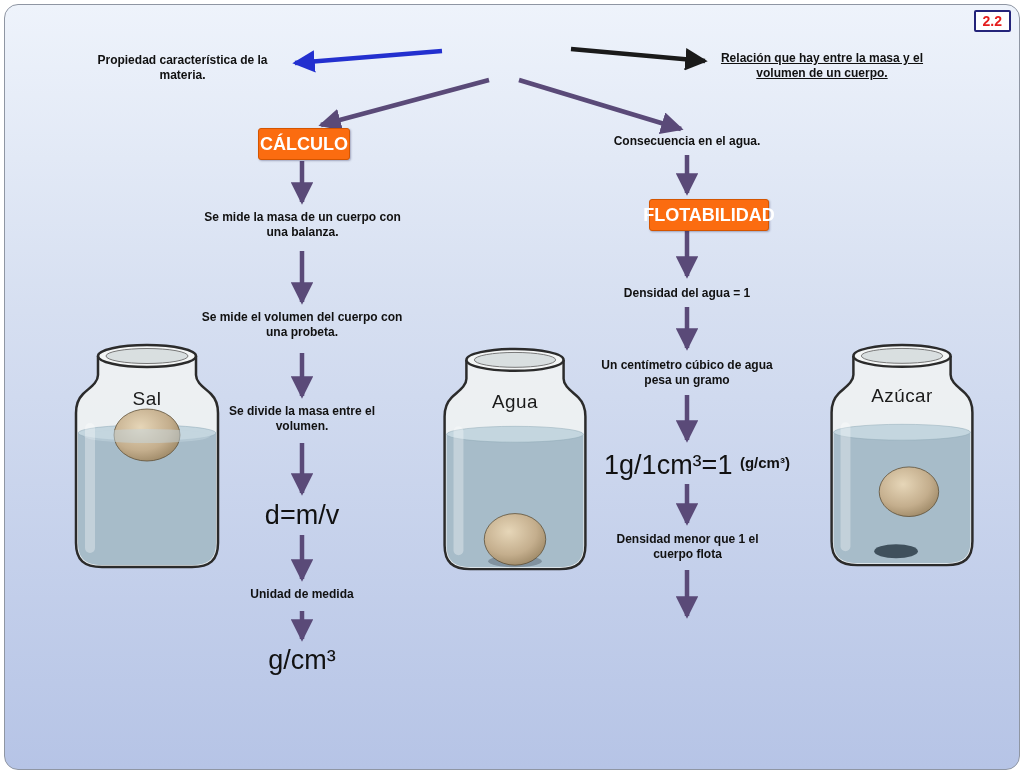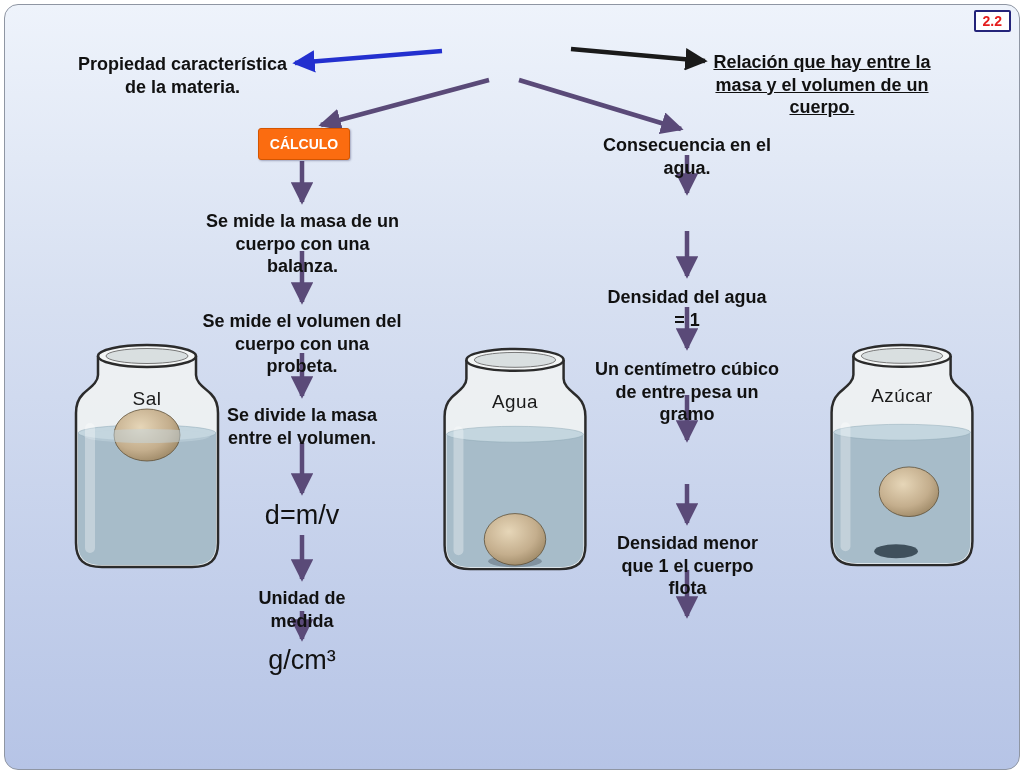--- a/index.html
+++ b/index.html
@@ -1,27 +1,27 @@
 <!DOCTYPE html>
 <html><head>
 <meta charset="utf-8">
 <style>
   html,body{margin:0;padding:0;background:#ffffff;font-family:"Liberation Sans",sans-serif;}
   .frame{position:relative;width:1024px;height:774px;background:#ffffff;overflow:hidden;}
   .slide{position:absolute;left:4px;top:4px;right:4px;bottom:4px;border-radius:14px;
          border:1px solid #8f96a3;overflow:hidden;
          background:linear-gradient(180deg,#eef3fb 0%,#d6dff1 40%,#b6c4e6 100%);}
   .abs{position:absolute;}
-  .note{font-size:18px;font-weight:bold;color:#111;text-align:center;line-height:1.25;}
+  .note{font-size:12px;font-weight:bold;color:#111;text-align:center;line-height:1.25;}
   .big{font-size:27px;font-weight:400;color:#111;text-align:center;white-space:nowrap;}
   .obox{background:#fb6c10;color:#ffffff;font-weight:bold;text-align:center;
         display:flex;align-items:center;justify-content:center;}
   .title-box{background:#ff6600;border:2px solid #20207c;border-radius:8px;
              font-size:15px;box-shadow:1px 2px 3px rgba(40,40,90,.45);}
-  .small-box{border:1px solid #d45500;border-radius:3px;font-size:14px;
+  .small-box{border:1px solid #d45500;border-radius:3px;font-size:18px;
              box-shadow:1px 1px 2px rgba(40,40,90,.35);}
   .page-num{background:#ffffff;border:2px solid #24247a;border-radius:2px;color:#e51c1c;
             font-weight:bold;font-size:14px;padding:1px 7px;}
   .eq-unit{font-size:15px;font-weight:bold;vertical-align:6px;white-space:nowrap;}
   svg{display:block;}
   .overlay{pointer-events:none;}
   .jar-label{font-size:19px;fill:#1a1a1a;letter-spacing:.5px;}
 </style>
 </head>
 <body>
@@ -71,22 +71,27 @@
 
     <div class="abs obox small-box" style="left:253px;top:123px;width:90px;height:30px;">CÁLCULO</div>
     <div class="abs note" style="left:195px;top:205px;width:205px;">Se mide la masa de un cuerpo con una balanza.</div>
     <div class="abs note" style="left:192px;top:305px;width:210px;">Se mide el volumen del cuerpo con una probeta.</div>
     <div class="abs note" style="left:207px;top:399px;width:180px;">Se divide la masa entre el volumen.</div>
     <div class="abs big" style="left:237px;top:495px;width:120px;">d=m/v</div>
     <div class="abs note" style="left:232px;top:582px;width:130px;">Unidad de medida</div>
     <div class="abs big" style="left:237px;top:640px;width:120px;">g/cm³</div>
 
     <div class="abs note" style="left:592px;top:129px;width:180px;">Consecuencia en el agua.</div>
+    <div class="abs obox small-box" style="left:644px;top:194px;width:118px;height:30px;">FLOTABILIDAD</div>
     <div class="abs note" style="left:602px;top:281px;width:160px;">Densidad del agua = 1</div>
-    <div class="abs note" style="left:587px;top:353px;width:190px;">Un centímetro cúbico de entre pesa un gramo</div>
+    <div class="abs note" style="left:587px;top:353px;width:190px;">Un centímetro cúbico de agua pesa un gramo</div>
+    <div class="abs big" style="left:582px;top:445px;width:220px;">
+      <span>1g/1cm³=1</span>
+      <span class="eq-unit">(g/cm³)</span>
+    </div>
     <div class="abs note" style="left:600px;top:527px;width:165px;">Densidad menor que 1 el cuerpo flota</div>
 
     <svg class="abs" style="left:58px;top:336px;" width="168" height="240" viewBox="0 0 160 240">
       <defs>
         <radialGradient id="egg1" cx="40%" cy="35%" r="75%">
           <stop offset="0%" stop-color="#e6d6b8"></stop>
             <stop offset="60%" stop-color="#c4ae8d"></stop>
             <stop offset="100%" stop-color="#96815f"></stop>
         </radialGradient>
       </defs>

